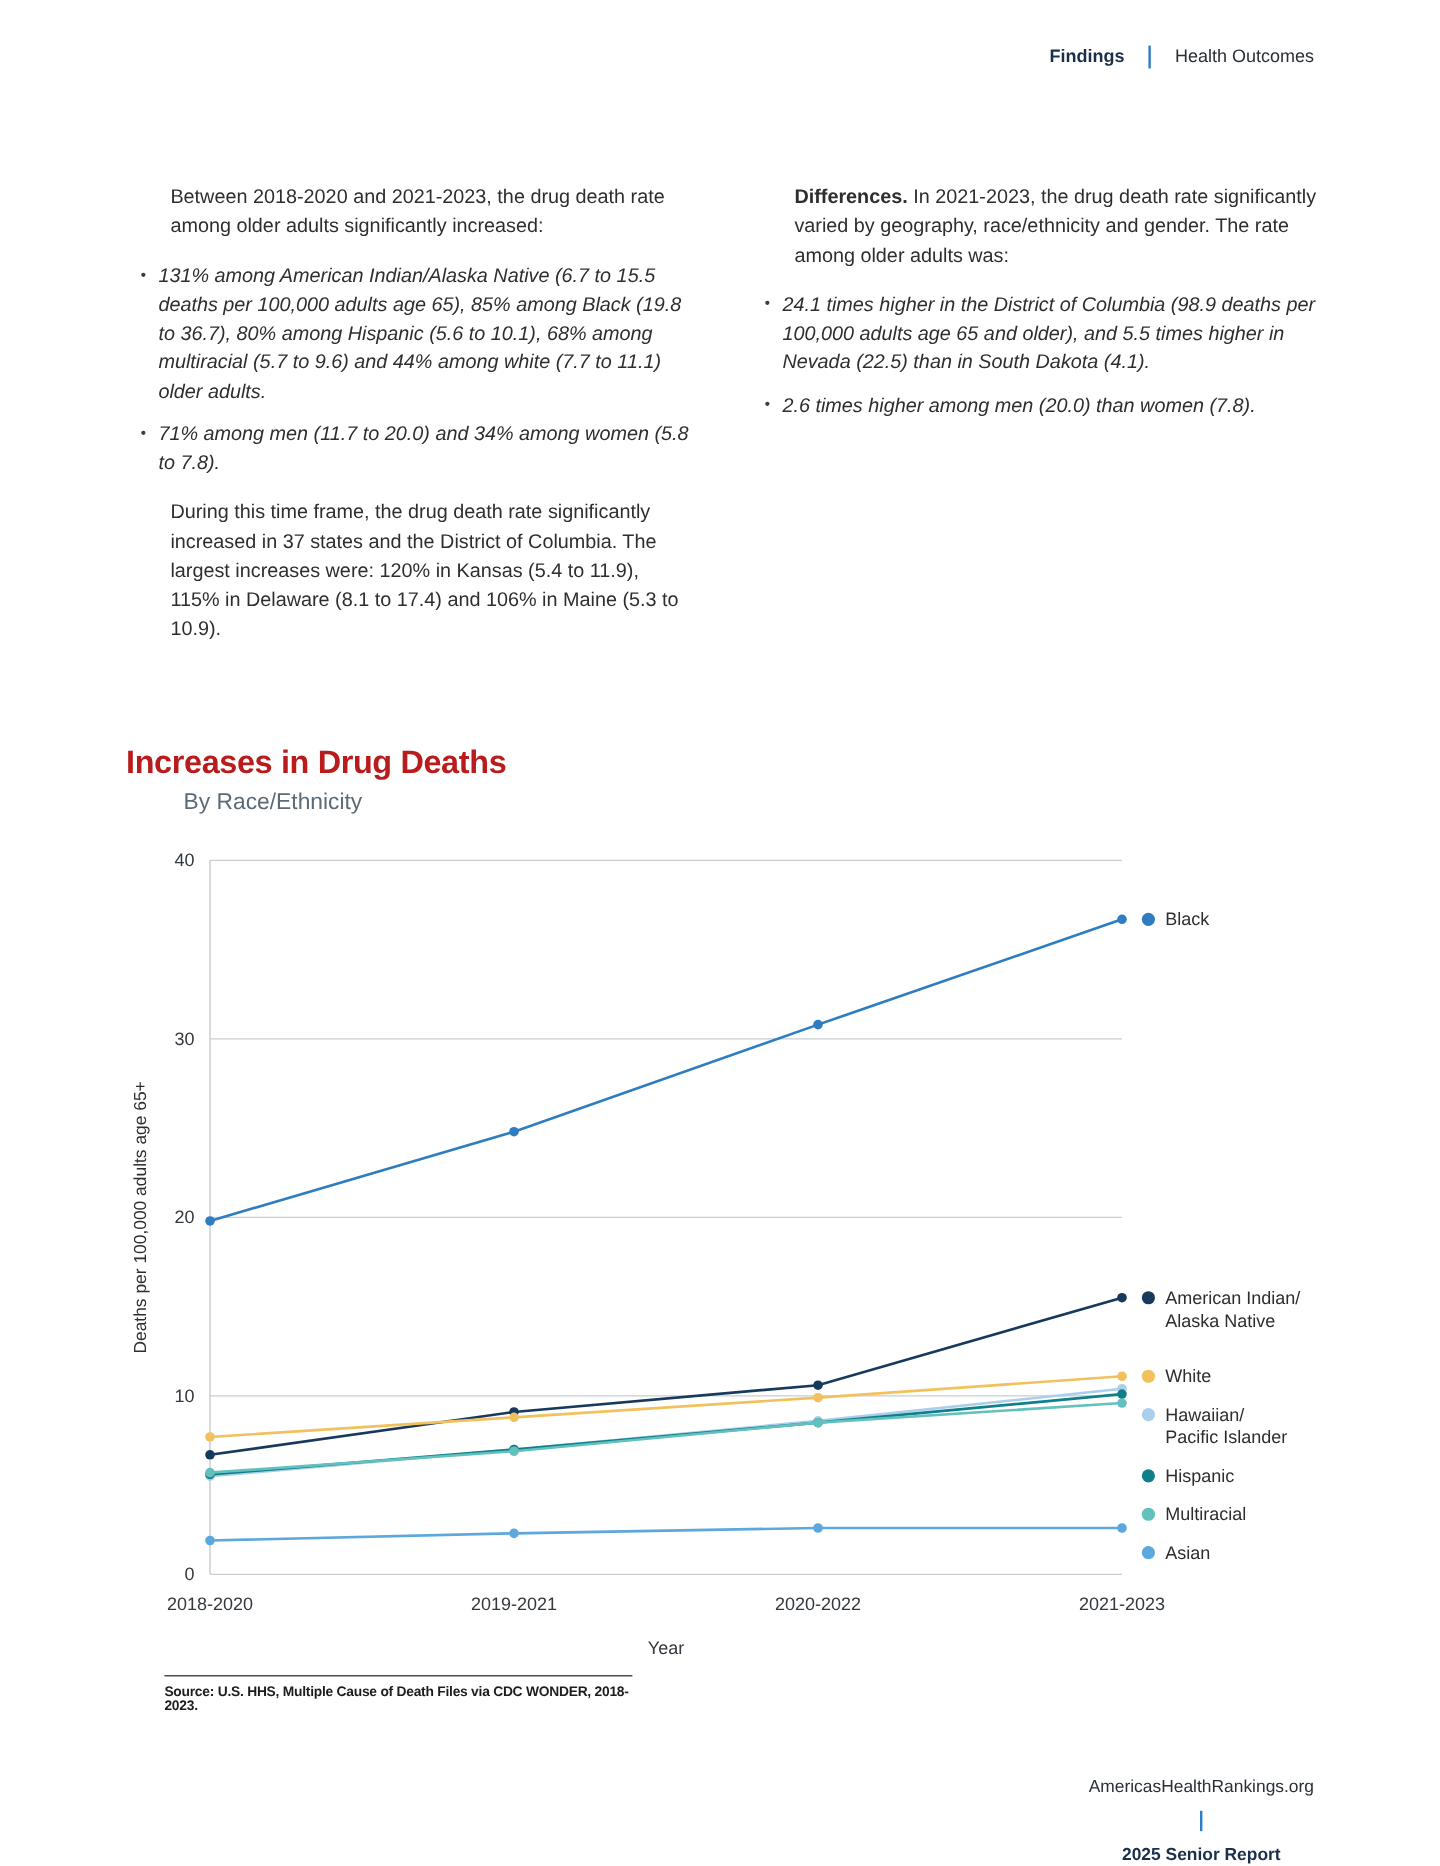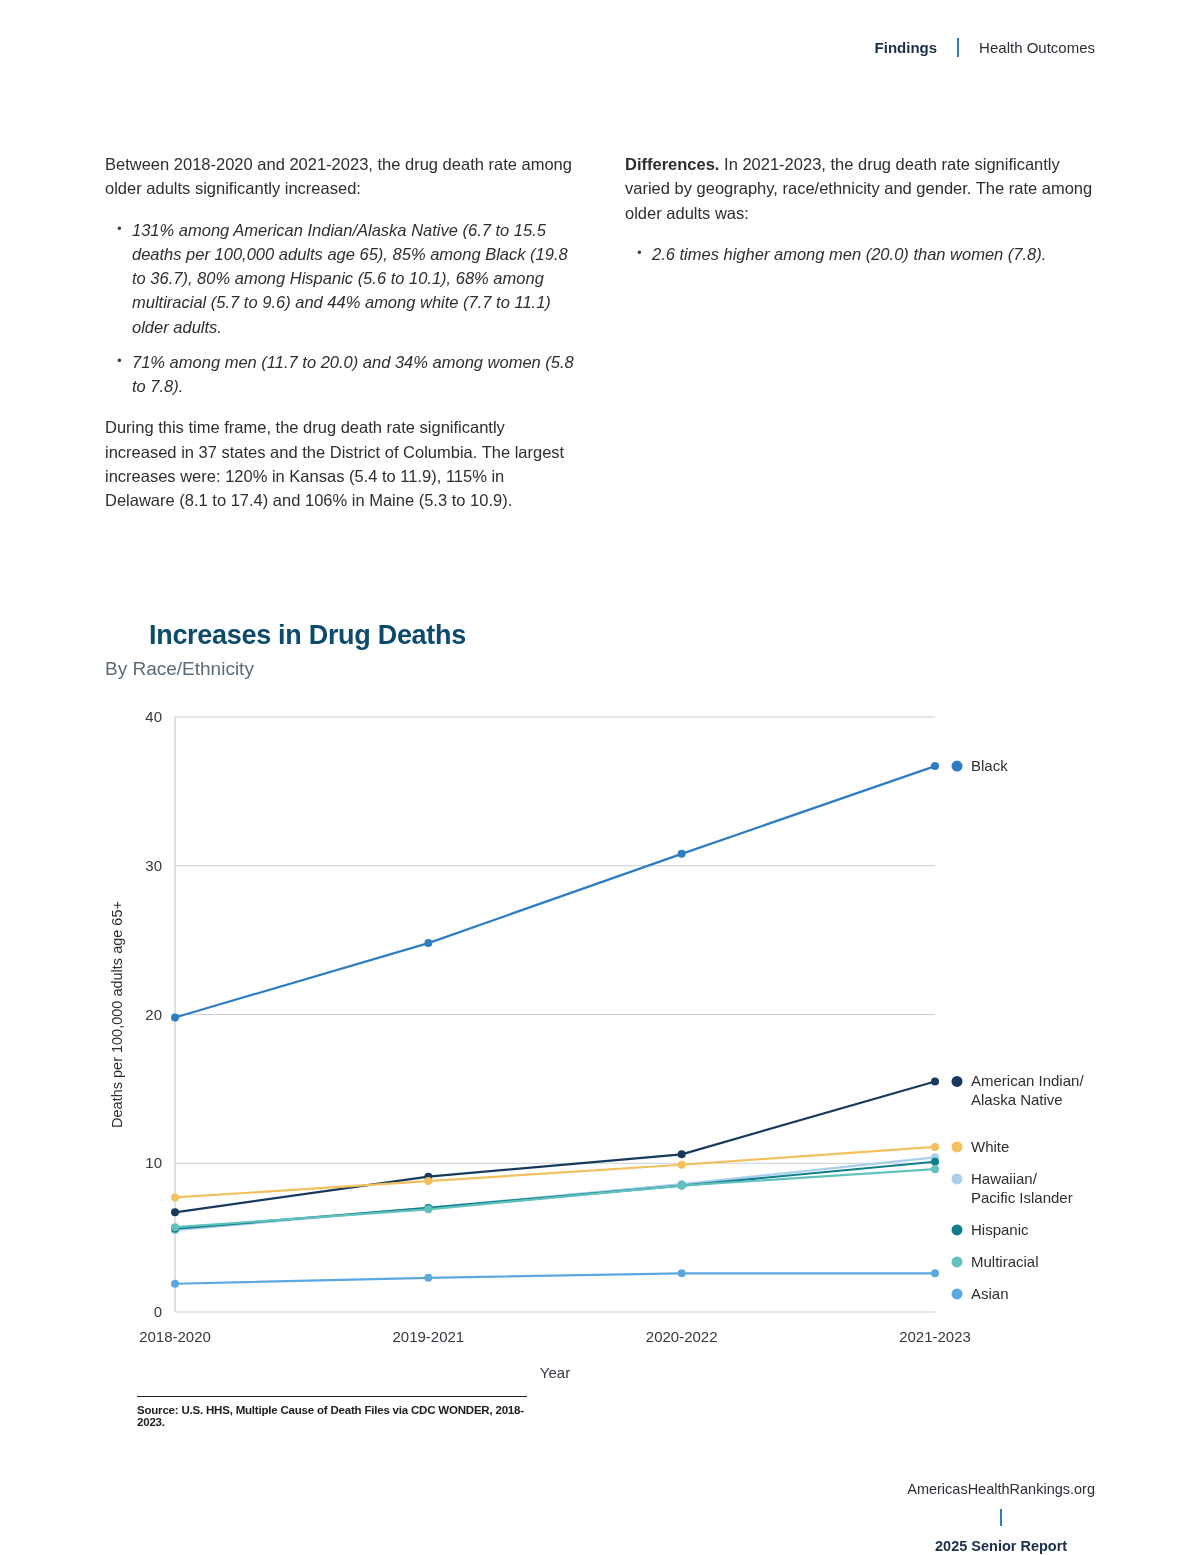--- a/index.html
+++ b/index.html
@@ -12,30 +12,30 @@
 
   
   .page-header { position:absolute; top:38px; right:105px; display:flex; align-items:center; gap:20px; font-size:15px; }
   .page-header .section { font-weight:bold; color:#1b2f4b; }
   .page-header .divider { width:2px; height:19px; background:#2d7dc2; }
   .page-header .subsection { color:#2a2f36; }
 
   
   .columns { position:absolute; top:152px; left:105px; width:992px; display:flex; gap:48px; }
   .col { width:472px; font-size:16.5px; line-height:1.47; color:#2e2e2e; }
-  .col p { margin-bottom:17px; }
+  .col p { margin-bottom:17px;margin-left:37px; }
   .col ul { list-style:none; margin:0 0 17px 10px;font-style:italic; }
   .col ul li { position:relative; padding-left:17px; margin-bottom:11px; }
   .col ul li::before { content:"\2022"; position:absolute; left:2px; top:1px; font-size:13px; color:#3a3f45; }
   .bold-lead { font-weight:bold; }
 
   
   .chart-section { position:absolute; top:620px; left:105px; width:1010px; }
-  .chart-title { font-size:27px; font-weight:bold; color:#0c4a6e; letter-spacing:-0.3px;margin-left:44px; }
-  .chart-subtitle { font-size:19px; color:#5d6b76; margin-top:7px; }
+  .chart-title { font-size:27px; font-weight:bold; color:#b91c1c; letter-spacing:-0.3px; }
+  .chart-subtitle { font-size:19px; color:#5d6b76; margin-top:7px;margin-left:48px; }
   .chart-svg { display:block; margin-top:12px; }
   .chart-svg text.tick { font-family:"Liberation Sans", sans-serif; font-size:15px; fill:#33393f; }
   .chart-svg text.legend { font-family:"Liberation Sans", sans-serif; font-size:15px; fill:#2e2e2e; }
   .chart-svg text.axis-title { font-family:"Liberation Sans", sans-serif; font-size:14.5px; fill:#2e2e2e; }
 
   .source-block { margin-top:4px; width:390px; border-top:1.5px solid #222; padding-top:7px;
     font-size:11.5px; font-weight:bold; color:#1d1d1d; letter-spacing:-0.2px;margin-left:32px; }
 
   
   .page-footer { position:absolute; top:1481px; right:105px; display:flex; align-items:center; gap:12px; font-size:14.5px;flex-direction:column; }
@@ -60,20 +60,21 @@
       <p>Between 2018-2020 and 2021-2023, the drug death rate among older adults significantly increased:</p>
       <ul>
         <li>131% among American Indian/Alaska Native (6.7 to 15.5 deaths per 100,000 adults age 65), 85% among Black (19.8 to 36.7), 80% among Hispanic (5.6 to 10.1), 68% among multiracial (5.7 to 9.6) and 44% among white (7.7 to 11.1) older adults.</li>
         <li>71% among men (11.7 to 20.0) and 34% among women (5.8 to 7.8).</li>
       </ul>
       <p>During this time frame, the drug death rate significantly increased in 37 states and the District of Columbia. The largest increases were: 120% in Kansas (5.4 to 11.9), 115% in Delaware (8.1 to 17.4) and 106% in Maine (5.3 to 10.9).</p>
     </div>
     <div class="col">
       <p><span class="bold-lead">Differences.</span><span> In 2021-2023, the drug death rate significantly varied by geography, race/ethnicity and gender. The rate among older adults was:</span></p>
       <ul>
+        <li>24.1 times higher in the District of Columbia (98.9 deaths per 100,000 adults age 65 and older), and 5.5 times higher in Nevada (22.5) than in South Dakota (4.1).</li>
         <li>2.6 times higher among men (20.0) than women (7.8).</li>
       </ul>
     </div>
   </div>
 
   <div class="chart-section">
     <div class="chart-title">Increases in Drug Deaths</div>
     <div class="chart-subtitle">By Race/Ethnicity</div>
     <svg id="chart-svg" class="chart-svg" width="1010" height="700" viewBox="0 0 1010 700">
         <line x1="70" y1="620" x2="830" y2="620" stroke="#c9ced2" stroke-width="1.2"></line>

